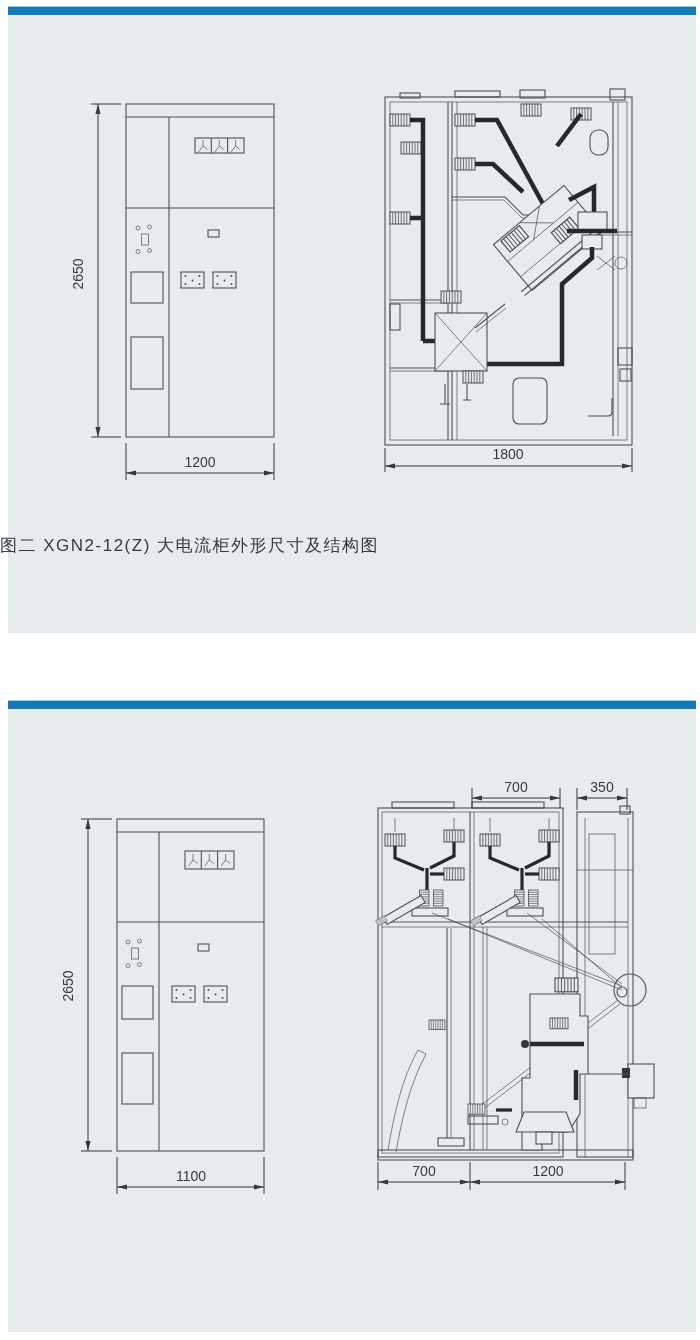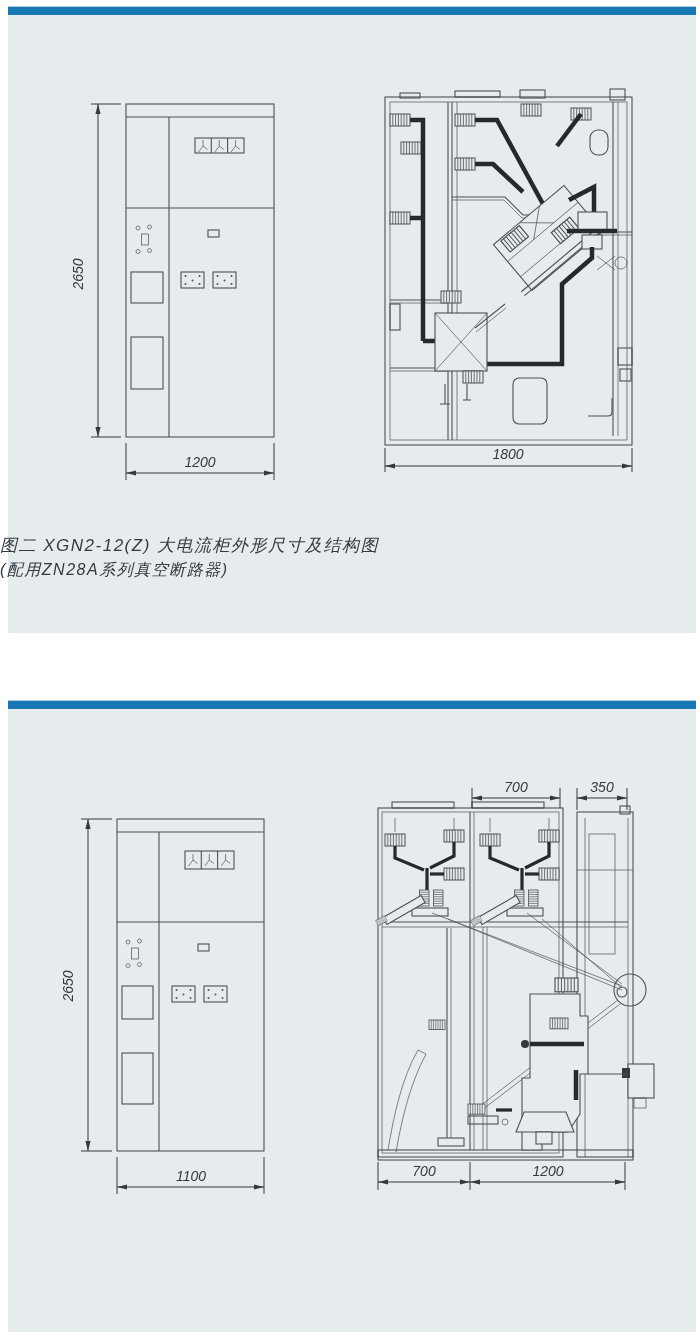--- a/index.html
+++ b/index.html
@@ -1,18 +1,18 @@
 <!DOCTYPE html>
 <html><head>
 <meta charset="utf-8">
 <style>
   html,body{margin:0;padding:0;}
   body{width:700px;height:1340px;background:#ffffff;position:relative;
        font-family:"Liberation Sans", sans-serif;}
-  .page{position:absolute;left:0;top:0;width:616px;height:1340px;font-style:italic;}
+  .page{position:absolute;left:0;top:0;width:616px;height:1340px;}
   .panel{position:absolute;left:8px;width:688px;}
   .accent-bar{position:absolute;left:0;top:0;width:100%;height:9px;
               background:#1878b4;border-top:1.5px solid #a9cadf;box-sizing:border-box;}
   .panel-body{position:absolute;left:0;top:9px;width:100%;background:#e6ebee;}
   .drw{position:absolute;}
   .cap{position:absolute;left:0;width:700px;text-align:left;color:#35393d;
        font-size:17px;letter-spacing:1.5px;}
   .cap2{font-size:16px;}
   svg .ln{stroke:#4b5157;fill:none;stroke-width:1.1;}
   svg .lt{stroke:#4b5157;fill:none;stroke-width:0.7;}
@@ -187,21 +187,20 @@
       <line class="dimln" x1="10" y1="360" x2="10" y2="384"></line>
       <line class="dimln" x1="257" y1="360" x2="257" y2="384"></line>
       <line class="dimln" x1="10" y1="378" x2="257" y2="378"></line>
       <polygon class="arr" points="10,378 20,375.4 20,380.6"></polygon>
       <polygon class="arr" points="257,378 247,375.4 247,380.6"></polygon>
       <text class="dim" x="133" y="371" text-anchor="middle">1800</text>
     </g>
   </svg>
 
   <div class="cap" style="top:534px">图二  XGN2-12(Z)  大电流柜外形尺寸及结构图</div>
-  <div class="cap cap2" style="top:560px">(配用ZN28A系列真空断路器)</div>
 
   <div class="panel" style="top:700px;height:632px;">
     <div class="accent-bar"></div>
     <div class="panel-body" style="height:623px;"></div>
   </div>
 
   <svg class="drw" style="left:55px;top:786px" width="250" height="420" viewBox="0 0 250 420">
     <g class="ln">
       <rect x="62" y="33" width="147" height="332"></rect>
       <line x1="62" y1="46" x2="209" y2="46"></line>

